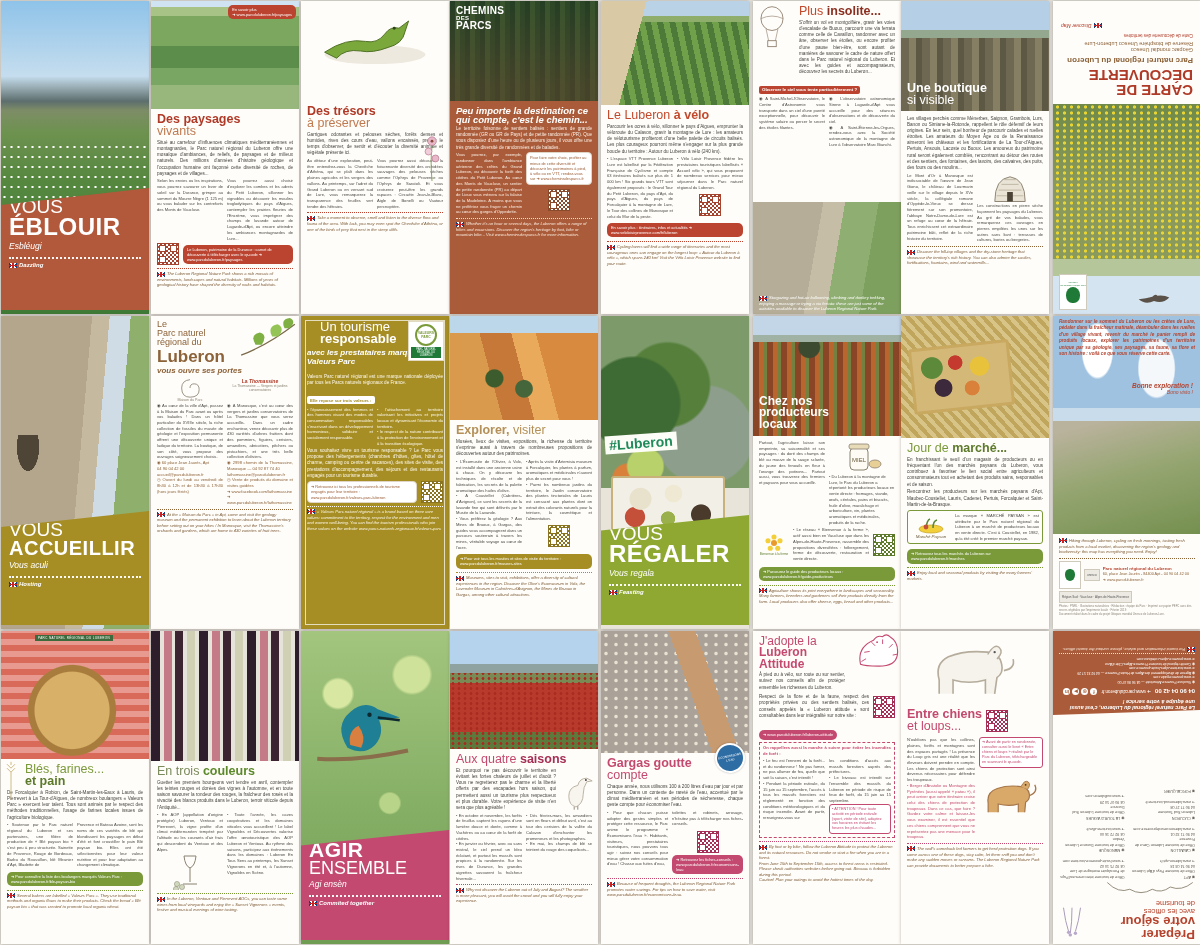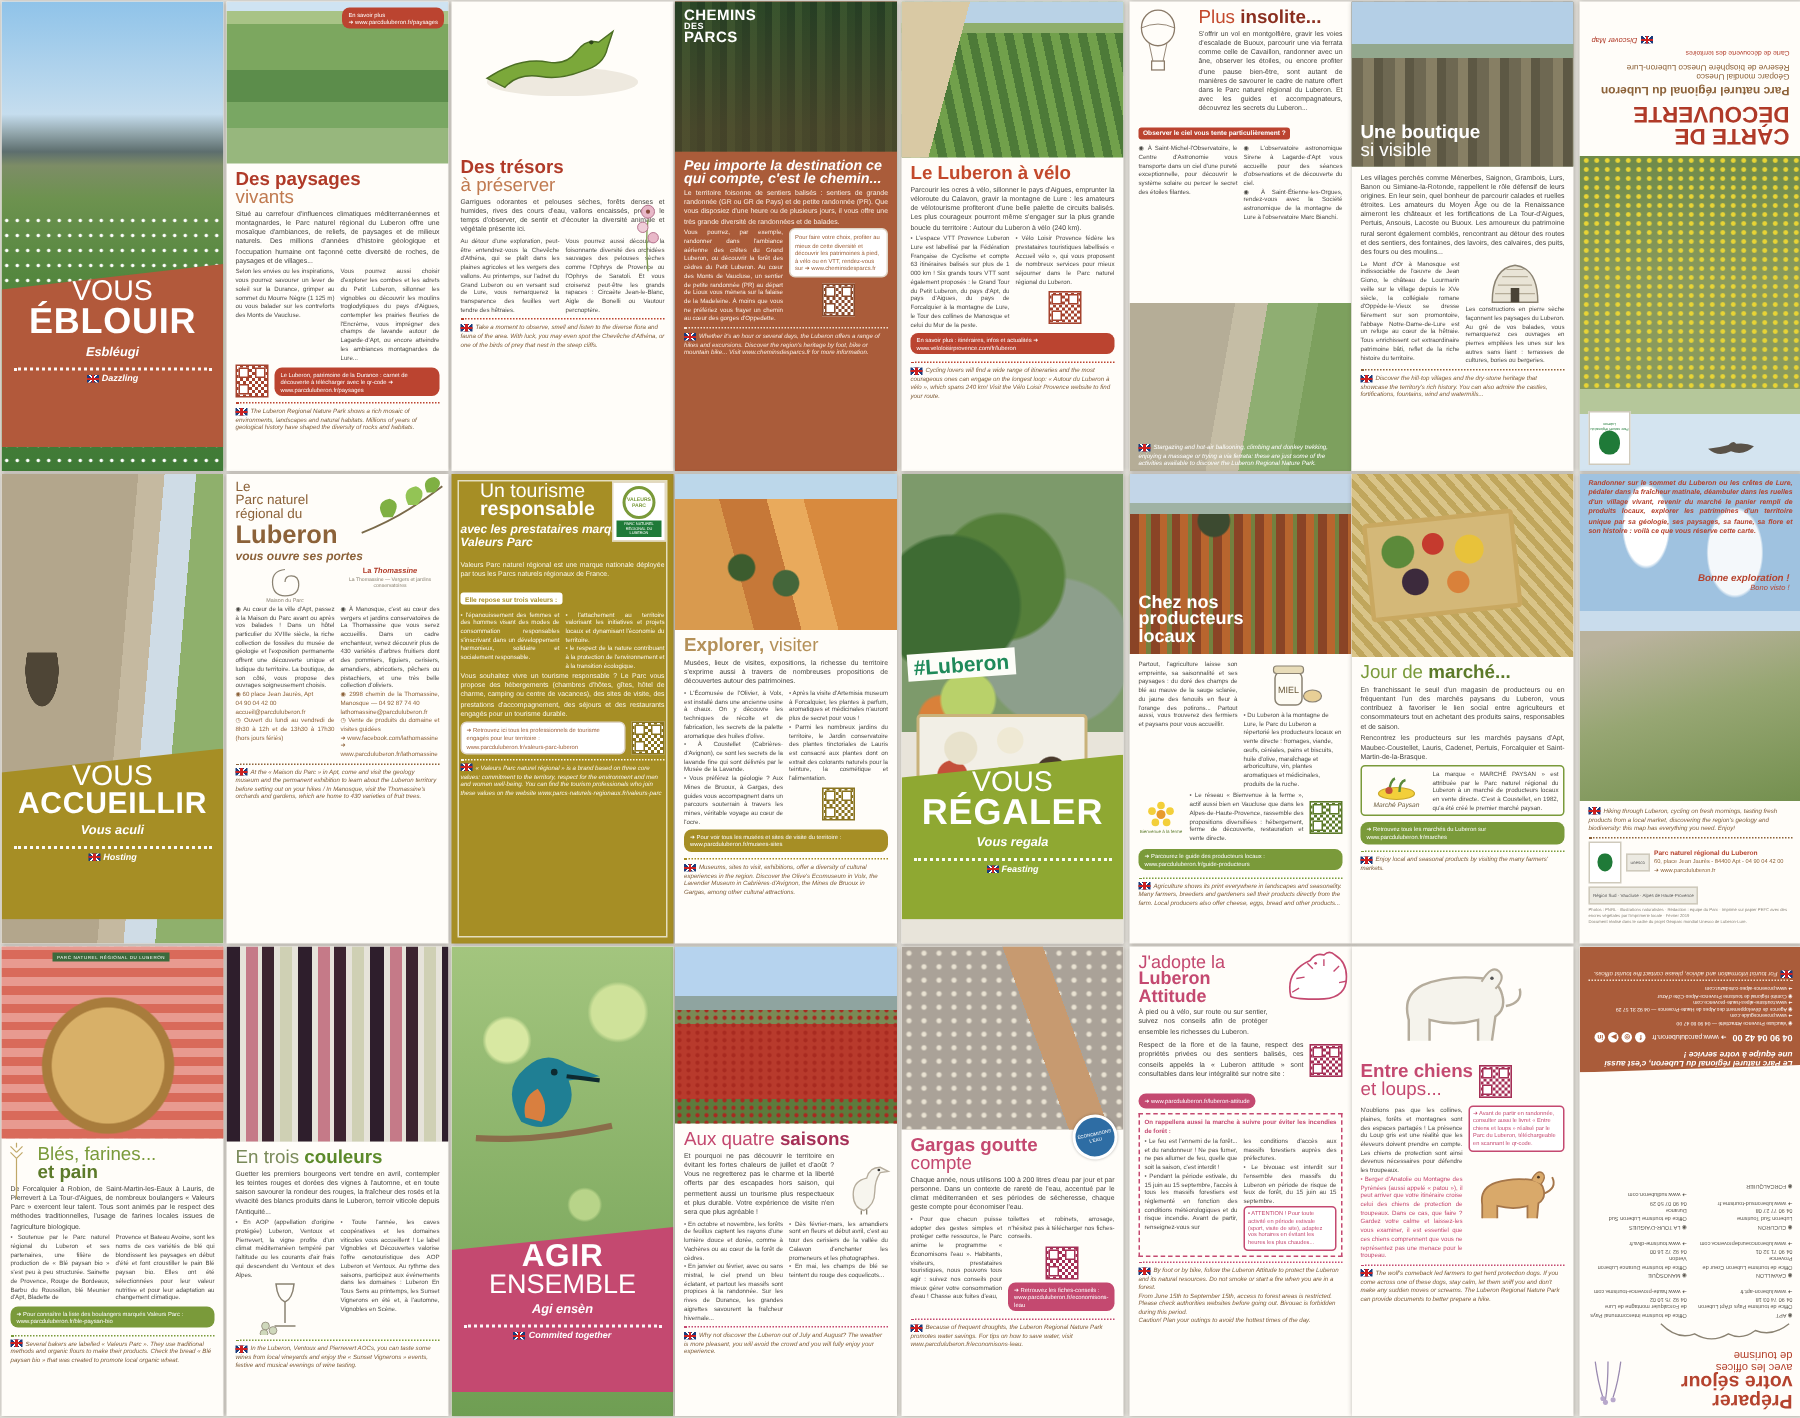--- a/index.html
+++ b/index.html
@@ -14,24 +14,24 @@
   .eng{font-size:4.1px;line-height:1.35;font-style:italic;color:#7c5a36;margin:1px 0 0;}
   .dotsep{border-top:1.6px dotted var(--ac,#a55);margin:3px 0 2px;}
   .pill{background:var(--ac,#a55);color:#fff;border-radius:5px;padding:2px 4px;font-size:3.9px;line-height:1.3;display:inline-block;max-width:100%;}
   .row{display:flex;align-items:center;gap:4px;margin:2px 0;}
   .qr{width:20px;height:20px;flex:0 0 auto;background:#fff;border:1px solid var(--qc,#444);background-image:repeating-conic-gradient(var(--qc,#444) 0% 25%,#fff 0% 50%);background-size:4px 4px;position:relative;}
   .qr i{position:absolute;width:5px;height:5px;border:1.4px solid var(--qc,#444);background:#fff;top:1px;left:1px;}
   .qr i+i{left:auto;right:1px;}
   .qr i+i+i{top:auto;bottom:1px;left:1px;right:auto;}
   .flag{display:inline-block;width:8px;height:5px;margin-right:2px;vertical-align:middle;background:#1a3c7c;background-image:linear-gradient(0deg,transparent 36%,#c22 36% 64%,transparent 64%),linear-gradient(90deg,transparent 40%,#c22 40% 60%,transparent 60%),linear-gradient(45deg,transparent 46%,#fff 46% 54%,transparent 54%),linear-gradient(-45deg,transparent 46%,#fff 46% 54%,transparent 54%);}
   .photo{position:relative;width:100%;}
-  .banner{position:absolute;left:0;right:0;bottom:16px;color:#fff;text-align:center;padding:10px 8px 4px;clip-path:polygon(0 14%,100% 0,100% 100%,0 100%);}
+  .banner{position:absolute;left:0;right:0;bottom:4px;color:#fff;text-align:left;padding:10px 8px 4px;clip-path:polygon(0 14%,100% 0,100% 100%,0 100%);}
   .banner .b1{font-size:19px;font-weight:300;line-height:.95;}
   .banner .b2{font-size:24px;font-weight:bold;line-height:.95;letter-spacing:.5px;}
-  .banner .b3{font-size:8.5px;font-style:italic;font-weight:bold;margin-top:2px;}
+  .banner .b3{font-size:8.5px;font-style:italic;font-weight:normal;margin-top:2px;}
   .banner .dot{border-top:2px dotted rgba(255,255,255,.95);margin:6px 0 3px;}
   .banner .tag{font-size:6px;font-style:italic;font-weight:bold;}
   .topbadge{position:absolute;top:4px;right:3px;max-width:80px;text-align:left;}
   .speech{background:#fff;border-radius:4px;padding:2px 3px;font-size:3.9px;line-height:1.35;color:#9a5c34;border:1px solid #e0d6c8;}
   .label{display:inline-block;background:var(--ac);color:#fff;font-size:4.4px;font-weight:bold;padding:1.5px 3px;border-radius:2px;margin:1px 0;}
   .pre{white-space:pre-line;}
   .rot180{position:absolute;inset:0;transform:rotate(180deg);}
   svg{display:block;}
   
   .phA{position:absolute;inset:0;background:linear-gradient(#8fc3e9 0%,#c5ddee 24%,#93a7ad 28%,#5d6e6e 32%,#7d8d66 35%,#6d924f 42%,#55873f 58%,#3f7a36 100%);}
@@ -174,21 +174,21 @@
         </div>
       </div>
       <div class="dotsep" style="border-color:#f3e2d2;"></div>
       <p class="eng" style="color:#fbeadd;"><span class="flag"></span><span>Whether it's an hour or several days, the Luberon offers a range of hikes and excursions. Discover the region's heritage by foot, bike or mountain bike... Visit www.cheminsdesparcs.fr for more information.</span></p>
     </div>
   </section>
 
   <section class="panel" style="left:601px;top:1px;--hc:#c3492c;--hc2:#c3492c;--ac:#bb4430;--qc:#a5432e;">
     <div class="photo phVine" style="height:104px;"></div>
     <div class="content">
-      <h2><span style="font-weight:bold;text-align:center;">Le Luberon</span> <span>à vélo</span></h2>
+      <h2><span style="font-weight:normal;text-align:center;">Le Luberon</span> <span>à vélo</span></h2>
       <p class="lead">Parcourir les ocres à vélo, sillonner le pays d'Aigues, emprunter la véloroute du Calavon, gravir la montagne de Lure : les amateurs de vélotourisme profiteront d'une belle palette de circuits balisés. Les plus courageux pourront même s'engager sur la plus grande boucle du territoire : Autour du Luberon à vélo (240 km).</p>
       <div class="cols">
         <p class="col">• L'espace VTT Provence Luberon Lure est labellisé par la Fédération Française de Cyclisme et compte 63 itinéraires balisés sur plus de 1 000 km ! Six grands tours VTT sont également proposés : le Grand Tour du Petit Luberon, du pays d'Apt, du pays d'Aigues, du pays de Forcalquier à la montagne de Lure, le Tour des collines de Manosque et celui du Mur de la peste.</p>
         <div style="flex:1;">
           <p class="col pre" style="flex:none;">• Vélo Loisir Provence fédère les prestataires touristiques labellisés « Accueil vélo », qui vous proposent de nombreux services pour mieux séjourner dans le Parc naturel régional du Luberon.</p>
           <div class="qr" style="margin:3px auto 0;">
               <i></i>
               <i></i>
               <i></i>
             </div>

